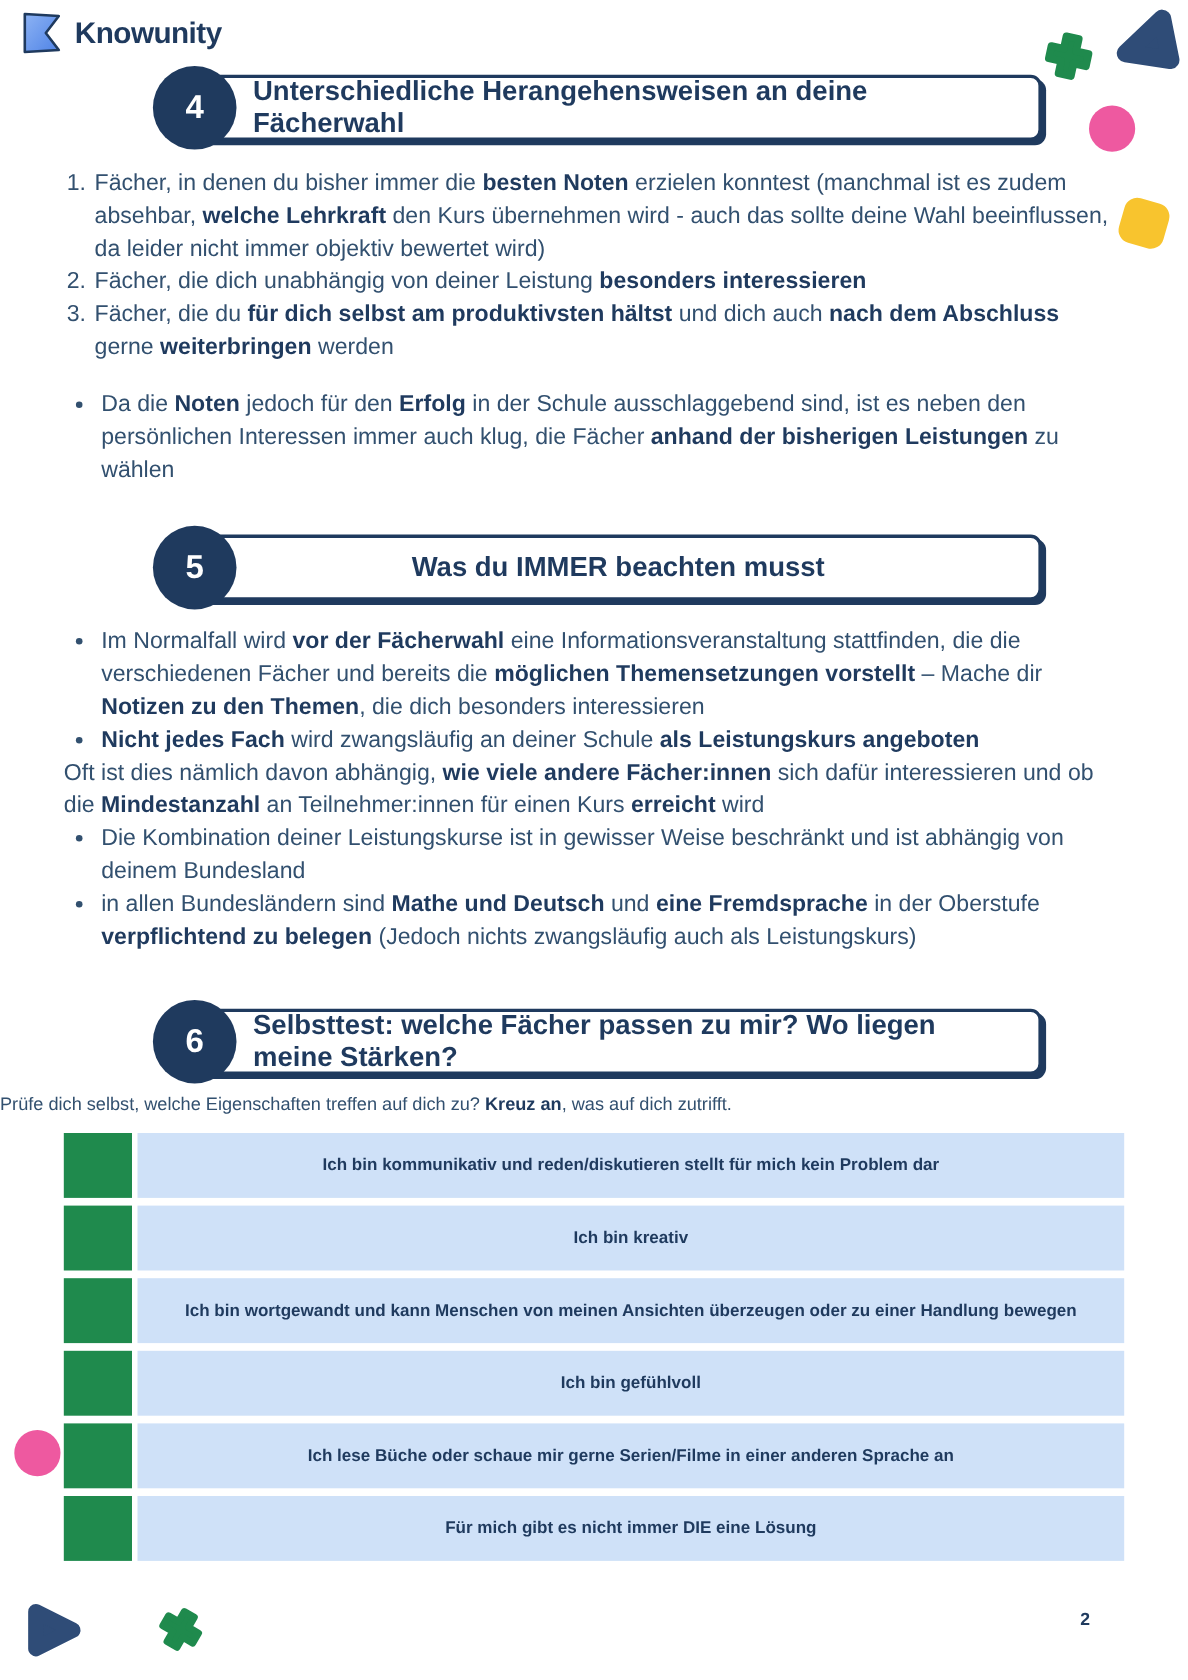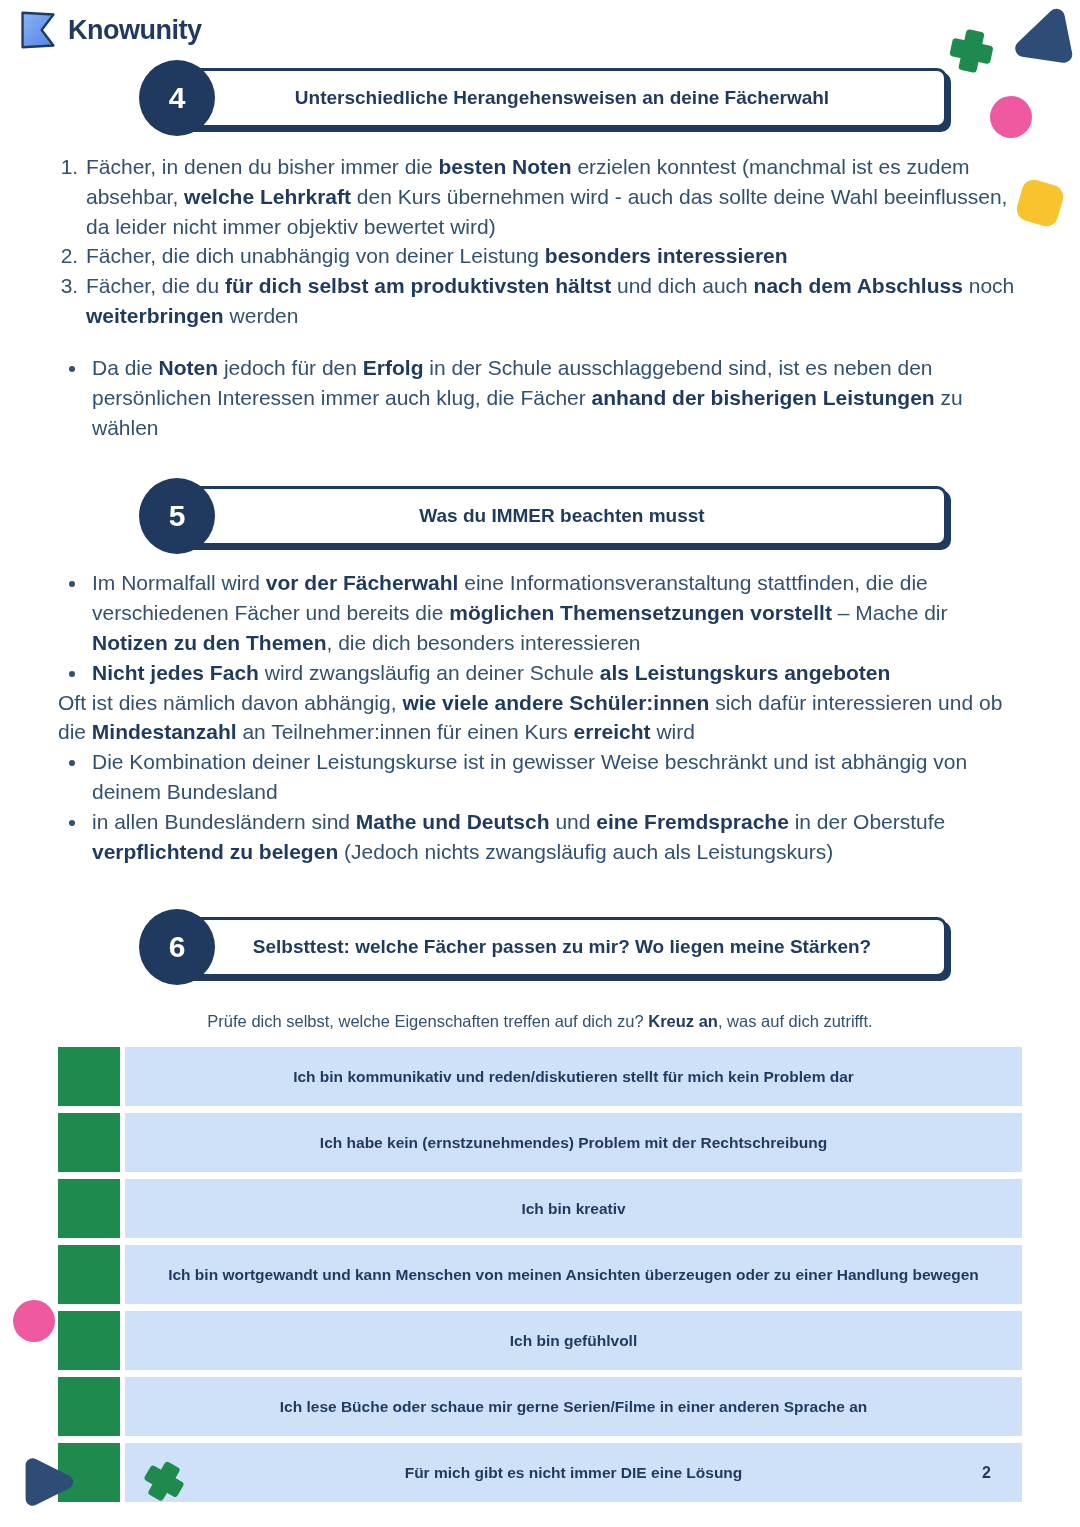--- a/index.html
+++ b/index.html
@@ -20,39 +20,39 @@
   .deco{position:absolute; pointer-events:none;}
   .circle{border-radius:50%; width:42px; height:42px; background:var(--pink);}
   .ysq{width:42px; height:42px; background:var(--yellow); border-radius:12px; transform:rotate(16deg);}
   
   .sec-header{position:relative; margin-left:177px; width:770px; height:60px;}
   .sec-box{
     position:absolute; left:0; top:0; right:0; bottom:0; background:#fff;
     border:3px solid var(--navy); border-radius:10px; box-shadow:4px 4px 0 var(--navy);
     display:flex; align-items:center; justify-content:center;
   }
-  .sec-title{font-size:19px; font-weight:bold; color:var(--navy); text-align:left; padding:0 50px;}
+  .sec-title{font-size:25px; font-weight:bold; color:var(--navy); text-align:left; padding:0 50px;}
   .sec-num{
     position:absolute; left:-38px; top:-8px; width:76px; height:76px; border-radius:50%;
     background:var(--navy); color:#fff; font-size:30px; font-weight:bold;
     display:flex; align-items:center; justify-content:center; z-index:2;
   }
   
   .content{padding:0 58px; font-size:21px; line-height:1.42;}
   b{color:var(--navy);}
   ol.num-list{margin:24px 0 0 0; padding-left:26px;}
   ol.num-list li{margin:0; padding-left:2px;}
   ul.dot-list{margin:22px 0 0 6px; padding-left:24px;}
   ul.dot-list li{padding-left:4px;}
   ul.sec5{margin-top:22px;}
   ul.sec5 li.no-bullet{list-style:none; margin-left:-30px; padding-left:0;}
   .sec4-wrap .sec-header{margin-top:18px;}
   .sec5-wrap .sec-header{margin-top:44px;}
   .sec6-wrap .sec-header{margin-top:51px;}
-  .intro{margin-top:35px; text-align:center; font-size:16.5px;}
+  .intro{margin-top:18px; font-size:16.5px;}
   
   .checklist{margin:16px 58px 0 58px;}
   .check-row{display:flex; margin-bottom:7px; min-height:59px;}
   .check-cell{width:62px; flex:0 0 62px; background:var(--green); margin-right:5px; cursor:pointer;}
   .check-bar{
     flex:1; background:var(--rowblue); display:flex; align-items:center; justify-content:center;
     text-align:center; font-weight:bold; color:var(--navy); font-size:15.5px; padding:10px 40px; line-height:1.45;
   }
   
   .page-num{position:absolute; left:982px; top:1464px; font-size:16px; font-weight:bold; color:var(--navy);}
@@ -101,62 +101,58 @@
   <div class="sec-header">
     <div class="sec-box">
       <span class="sec-title">Unterschiedliche Herangehensweisen an deine Fächerwahl</span>
     </div>
     <div class="sec-num">4</div>
   </div>
   <div class="content">
     <ol class="num-list">
         <li><span>Fächer, in denen du bisher immer die </span><b>besten Noten</b><span> erzielen konntest (manchmal ist es zudem absehbar, </span><b>welche Lehrkraft</b><span> den Kurs übernehmen wird - auch das sollte deine Wahl beeinflussen, da leider nicht immer objektiv bewertet wird)</span></li>
         <li><span>Fächer, die dich unabhängig von deiner Leistung </span><b>besonders interessieren</b></li>
-        <li><span>Fächer, die du </span><b>für dich selbst am produktivsten hältst</b><span> und dich auch </span><b>nach dem Abschluss</b><span> noch </span><b>weiterbringen</b><span> werden</span></li>
+        <li><span>Fächer, die du </span><b>für dich selbst am produktivsten hältst</b><span> und dich auch </span><b>nach dem Abschluss</b><span> gerne </span><b>weiterbringen</b><span> werden</span></li>
       </ol>
     <ul class="dot-list">
         <li><span>Da die </span><b>Noten</b><span> jedoch für den </span><b>Erfolg</b><span> in der Schule ausschlaggebend sind, ist es neben den persönlichen Interessen immer auch klug, die Fächer </span><b>anhand der bisherigen Leistungen</b><span> zu wählen</span></li>
       </ul>
   </div>
 </section>
 
 <section class="sec5-wrap">
   <div class="sec-header">
     <div class="sec-box">
       <span class="sec-title">Was du IMMER beachten musst</span>
     </div>
     <div class="sec-num">5</div>
   </div>
   <div class="content">
     <ul class="dot-list sec5">
         <li><span>Im Normalfall wird </span><b>vor der Fächerwahl</b><span> eine Informationsveranstaltung stattfinden, die die verschiedenen Fächer und bereits die </span><b>möglichen Themensetzungen vorstellt</b><span> – Mache dir </span><b>Notizen zu den Themen</b><span>, die dich besonders interessieren</span></li>
         <li><b>Nicht jedes Fach</b><span> wird zwangsläufig an deiner Schule </span><b>als Leistungskurs angeboten</b></li>
-        <li class="no-bullet"><span>Oft ist dies nämlich davon abhängig, </span><b>wie viele andere Schüler:innen</b><span> sich dafür interessieren und ob die </span><b>Mindestanzahl</b><span> an Teilnehmer:innen für einen Kurs </span><b>erreicht</b><span> wird</span></li>
+        <li class="no-bullet"><span>Oft ist dies nämlich davon abhängig, </span><b>wie viele andere Fächer:innen</b><span> sich dafür interessieren und ob die </span><b>Mindestanzahl</b><span> an Teilnehmer:innen für einen Kurs </span><b>erreicht</b><span> wird</span></li>
         <li><span>Die Kombination deiner Leistungskurse ist in gewisser Weise beschränkt und ist abhängig von deinem Bundesland</span></li>
         <li><span> in allen Bundesländern sind </span><b>Mathe und Deutsch</b><span> und </span><b>eine Fremdsprache</b><span> in der Oberstufe </span><b>verpflichtend zu belegen</b><span> (Jedoch nichts zwangsläufig auch als Leistungskurs)</span></li>
       </ul>
   </div>
 </section>
 
 <section class="sec6-wrap">
   <div class="sec-header">
     <div class="sec-box">
       <span class="sec-title">Selbsttest: welche Fächer passen zu mir? Wo liegen meine Stärken?</span>
     </div>
     <div class="sec-num">6</div>
   </div>
   <p class="intro"><span>Prüfe dich selbst, welche Eigenschaften treffen auf dich zu? </span><b>Kreuz an</b><span>, was auf dich zutrifft.</span></p>
   <div class="checklist">
       <div class="check-row">
         <div class="check-cell"></div>
         <div class="check-bar">Ich bin kommunikativ und reden/diskutieren stellt für mich kein Problem dar</div>
-      </div>
-      <div class="check-row">
-        <div class="check-cell"></div>
-        <div class="check-bar">Ich habe kein (ernstzunehmendes) Problem mit der Rechtschreibung</div>
       </div>
       <div class="check-row">
         <div class="check-cell"></div>
         <div class="check-bar">Ich bin kreativ</div>
       </div>
       <div class="check-row">
         <div class="check-cell"></div>
         <div class="check-bar">Ich bin wortgewandt und kann Menschen von meinen Ansichten überzeugen oder zu einer Handlung bewegen</div>
       </div>
       <div class="check-row">

